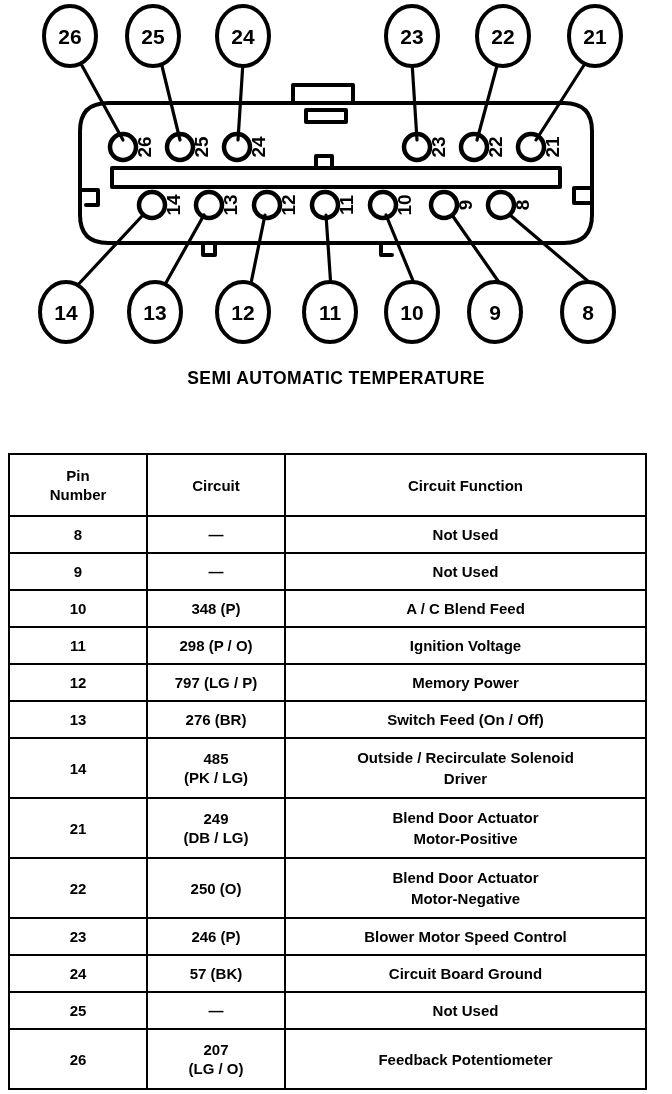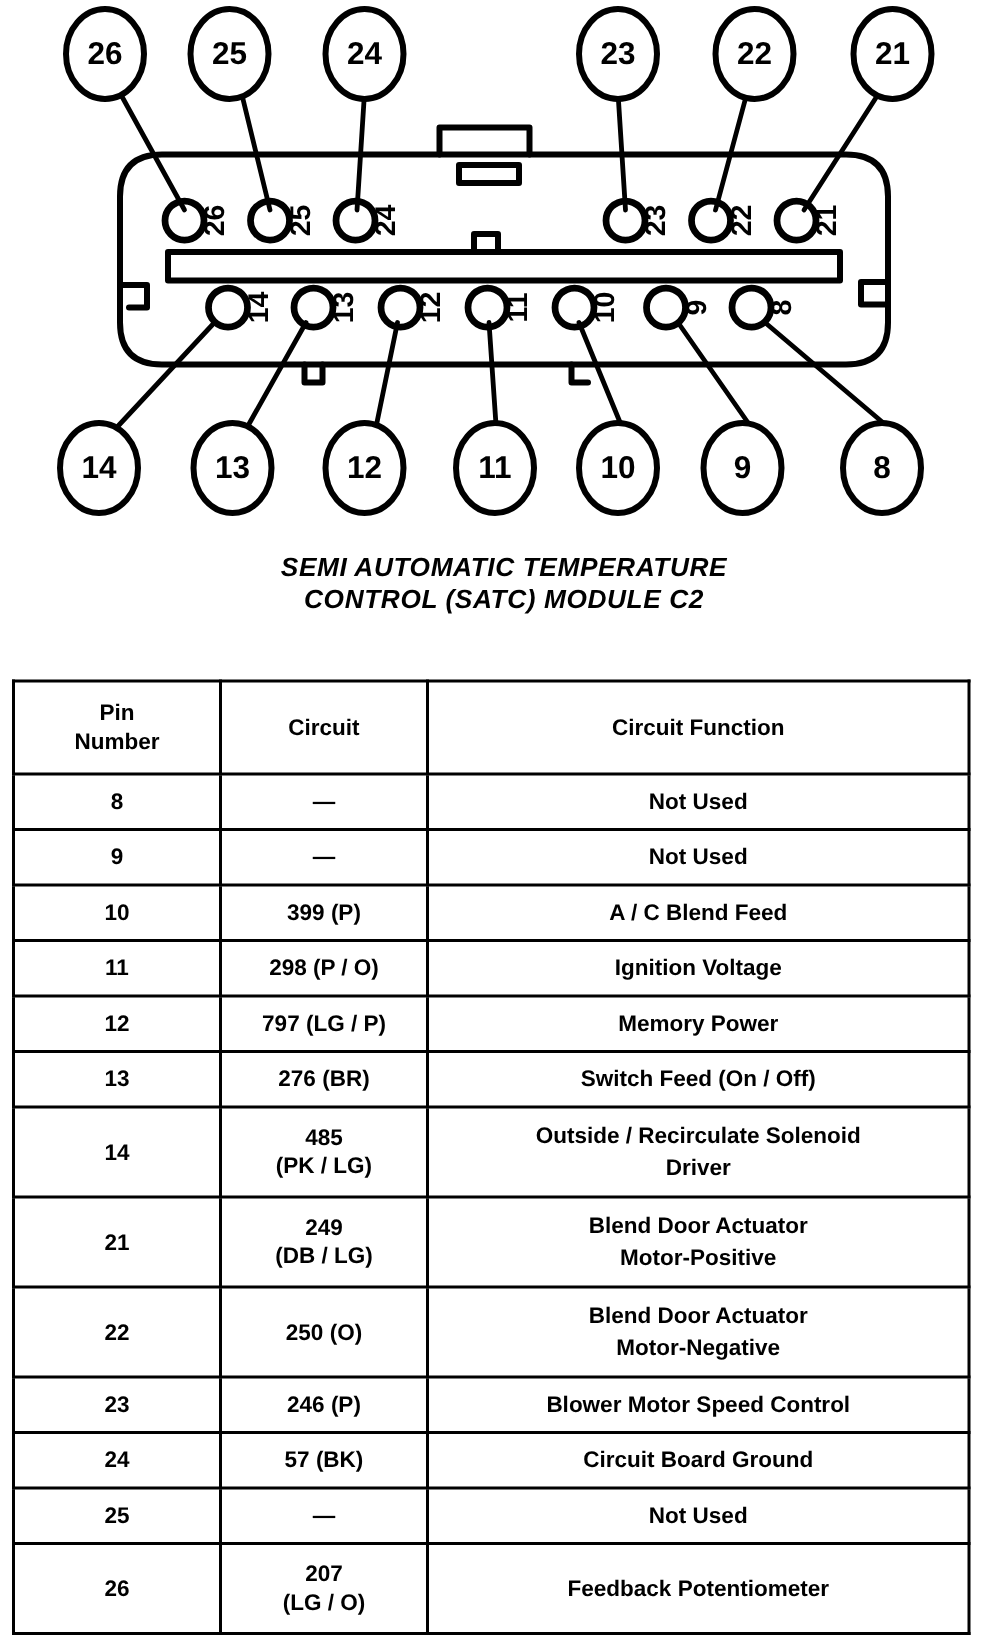--- a/index.html
+++ b/index.html
@@ -35,21 +35,20 @@
     position: absolute;
     left: 0;
     top: 368px;
     width: 672px;
     text-align: center;
     font-weight: bold;
     font-size: 17.5px;
     line-height: 21px;
     letter-spacing: 0.4px;
     font-family: "Liberation Sans", sans-serif;
-    font-style: italic;
   }
   #diagram-title .tline { display: block; white-space: nowrap; }
 
   
   #pin-table-wrap {
     position: absolute;
     left: 8px;
     top: 453px;
     width: 637px;
   }
@@ -250,21 +249,20 @@
       <g>
         <ellipse cx="588" cy="312" rx="26" ry="30" fill="#fff" stroke="#000" stroke-width="4"></ellipse>
         <text x="588" y="312" text-anchor="middle" dominant-baseline="central" font-family="Liberation Sans, sans-serif" font-size="21" font-weight="bold" fill="#000">8</text>
       </g>
     </g>
   </svg>
 </div>
 
 <div id="diagram-title">
   <span class="tline">SEMI AUTOMATIC TEMPERATURE</span>
-  <span class="tline">CONTROL (SATC) MODULE C2</span>
 </div>
 
 <div id="pin-table-wrap">
   <table class="pin-table">
     <colgroup>
       <col class="col-pin">
         <col class="col-circ">
         <col class="col-func">
     </colgroup>
     <thead>
@@ -292,21 +290,21 @@
           <td class="c-circ">
             <span class="sub">—</span>
           </td>
           <td class="c-func">
             <span class="sub">Not Used</span>
           </td>
         </tr>
         <tr class="r1">
           <td class="c-pin">10</td>
           <td class="c-circ">
-            <span class="sub">399 (P)</span>
+            <span class="sub">348 (P)</span>
           </td>
           <td class="c-func">
             <span class="sub">A / C Blend Feed</span>
           </td>
         </tr>
         <tr class="r1">
           <td class="c-pin">11</td>
           <td class="c-circ">
             <span class="sub">298 (P / O)</span>
           </td>

